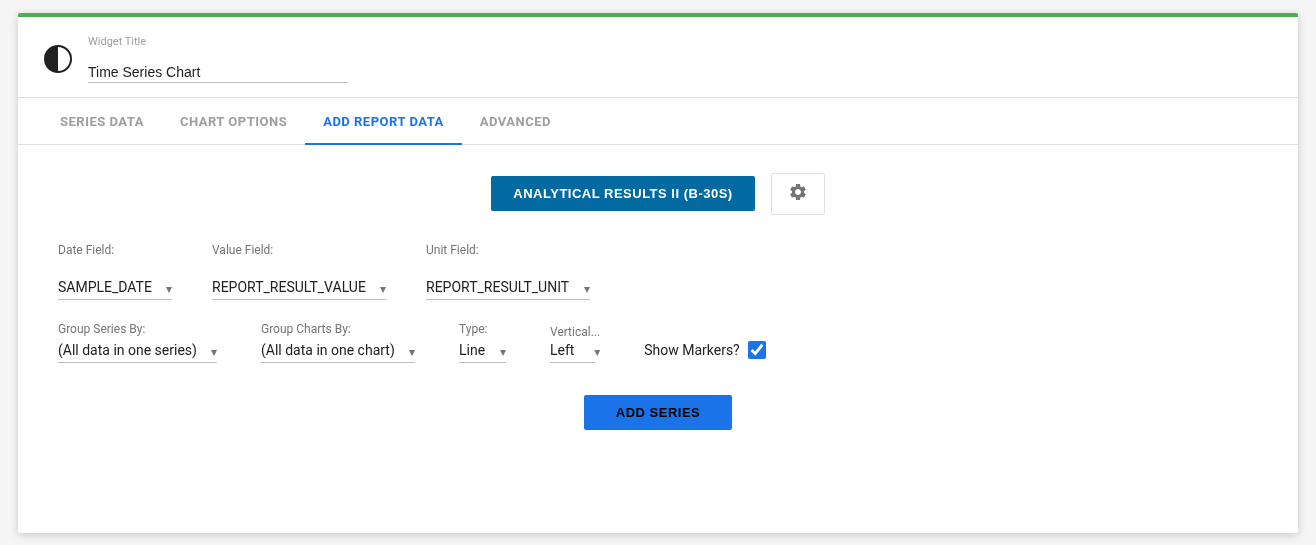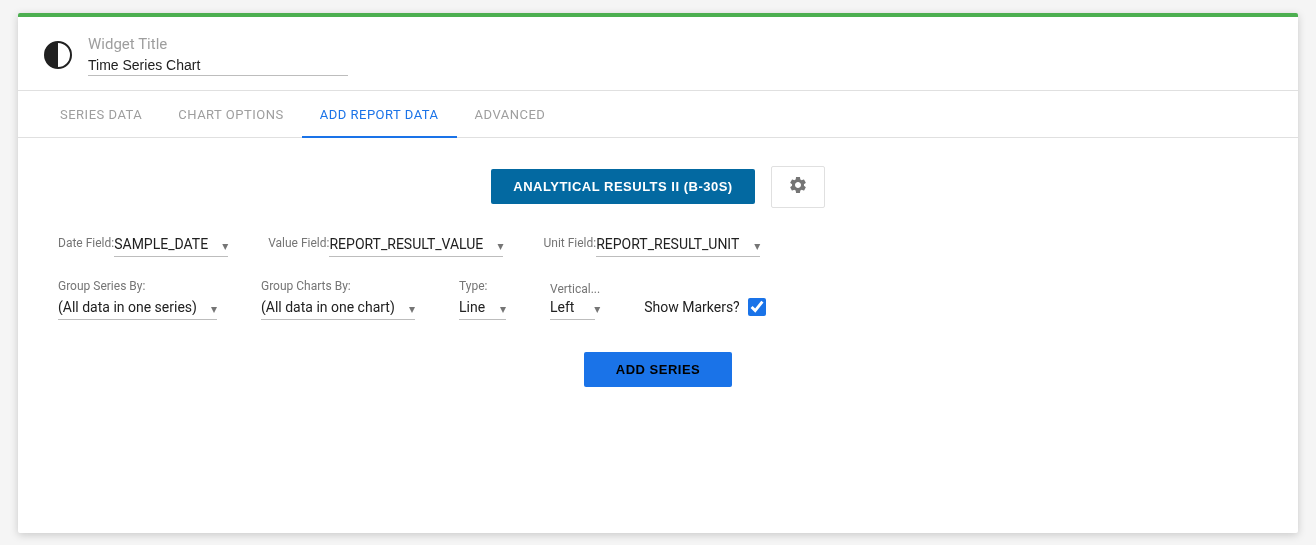--- a/index.html
+++ b/index.html
@@ -33,44 +33,44 @@
       height: 32px;
       display: flex;
       align-items: center;
       justify-content: center;
     }
     .header-text {
       display: flex;
       flex-direction: column;
     }
     .widget-title-label {
-      font-size: 15px;
+      font-size: 11px;
       color: #9e9e9e;
-      margin-bottom: 2px;
+      margin-bottom: 14px;
     }
     .widget-title-input {
       font-size: 14px;
       font-weight: 400;
       color: #212121;
       border: none;
       border-bottom: 1px solid #bdbdbd;
       outline: none;
       width: 260px;
       padding: 2px 0;
       background: transparent;
     }
     .tabs {
       display: flex;
       border-bottom: 1px solid #e0e0e0;
       padding: 0 24px;
     }
     .tab {
       padding: 16px 18px 14px 18px;
       font-size: 13px;
-      font-weight: 400;
+      font-weight: 700;
       color: #9e9e9e;
       cursor: pointer;
       letter-spacing: 0.5px;
       border-bottom: 2px solid transparent;
       margin-bottom: -1px;
       text-transform: uppercase;
     }
     .tab.active {
       color: #1a73e8;
       border-bottom: 2px solid #1a73e8;
@@ -113,21 +113,23 @@
       fill: #757575;
     }
     .fields-row {
       display: flex;
       gap: 0;
       margin-bottom: 22px;
       align-items: flex-end;
     }
     .field-group {
       display: flex;
+      flex-direction: column;
       margin-right: 40px;
+      gap: 16px;
     }
     .field-label {
       font-size: 12px;
       color: #757575;
       margin-bottom: 6px;
     }
     .select-wrapper {
       position: relative;
       display: inline-flex;
       align-items: center;

